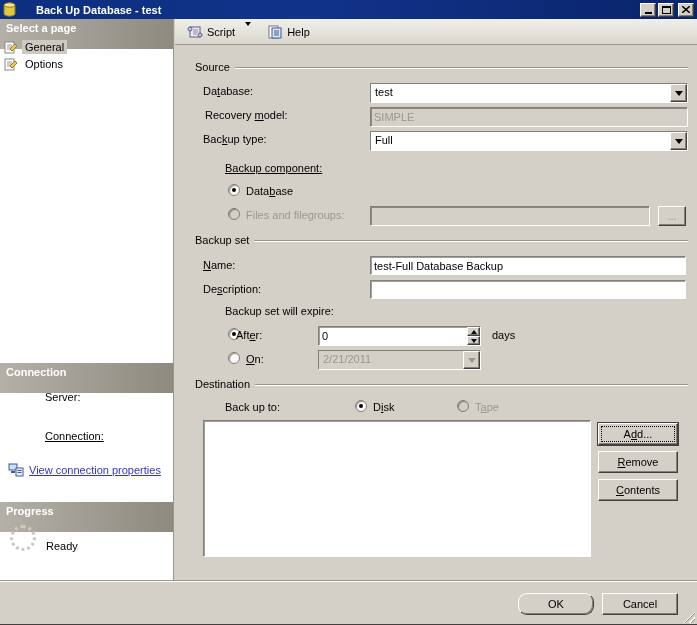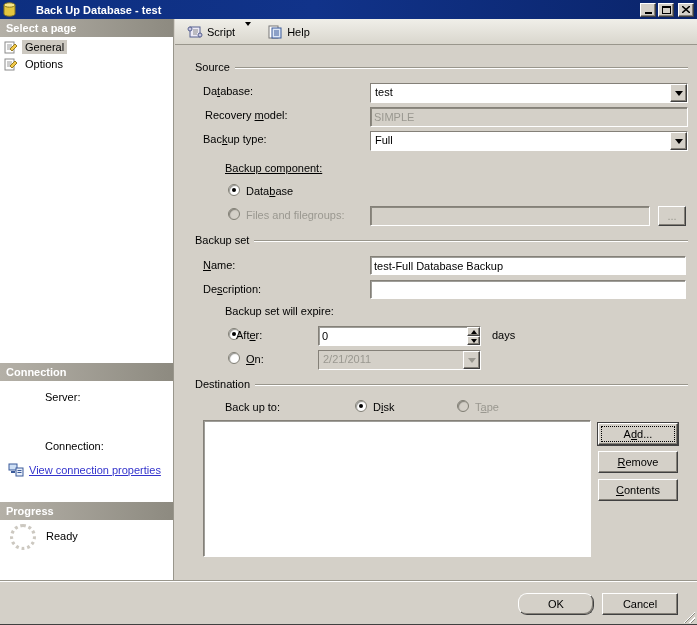--- a/index.html
+++ b/index.html
@@ -26,21 +26,21 @@
   }
   .winbtn.gap { margin-left: 4px; }
   .glyph-min { width: 7px; height: 2px; background: #000; margin-top: 7px; }
   .glyph-max { width: 9px; height: 8px; border: 1px solid #000; border-top: 2px solid #000; }
   
   .sidebar {
     position: absolute; left: 0; top: 19px; width: 174px; height: 561px;
     background: #ffffff; border-right: 1px solid #99968c;
   }
   .side-header {
-    position: absolute; left: 0; width: 173px; height: 18px;
+    position: absolute; left: 0; width: 173px; height: 30px;
     background: linear-gradient(90deg, #b4b0a7 0%, #8d8a80 100%);
     color: #fff; font-weight: bold; padding: 3px 0 0 6px;
   }
   .side-item {
     position: absolute; left: 4px; height: 16px; display: flex;
     align-items: center; gap: 4px; cursor: default; padding-right: 4px;
   }
   .side-item .sel { background: #cdc9c1; padding: 1px 3px; }
   .side-item .nosel { padding: 1px 3px; }
   .side-label { position: absolute; left: 10px; margin-left: 37px; }
@@ -176,37 +176,37 @@
         <line x1="3" y1="5" x2="8" y2="5" stroke="#9a9a9a"></line>
           <line x1="3" y1="7" x2="8" y2="7" stroke="#9a9a9a"></line>
           <line x1="3" y1="9" x2="8" y2="9" stroke="#9a9a9a"></line>
         <path d="M6 9 l5 -5 l2 2 l-5 5 z" fill="#f2c94c" stroke="#9a7d1e"></path>
       </svg>
       <span class="nosel">Options</span>
     </div>
 
     <div class="side-header" style="top:344px;">Connection</div>
     <div class="side-label" style="top:372px; left:8px; position:absolute;">Server:</div>
-    <div class="side-label" style="top:421px; left:8px; position:absolute;">Connection:</div>
+    <div class="side-label" style="top:411px; left:8px; position:absolute;text-decoration:underline;">Connection:</div>
 
     <div class="link-row" style="top:443px;">
       <svg width="16" height="15" viewBox="0 0 16 15">
         <rect x="1" y="2" width="8" height="6" fill="#cfe0f5" stroke="#3a5a9a"></rect>
         <rect x="3" y="9" width="4" height="2" fill="#3a5a9a"></rect>
         <rect x="8" y="6" width="7" height="8" fill="#e8eef8" stroke="#3a5a9a"></rect>
         <line x1="9.5" y1="8.5" x2="13.5" y2="8.5" stroke="#3a5a9a"></line>
         <line x1="9.5" y1="10.5" x2="13.5" y2="10.5" stroke="#3a5a9a"></line>
       </svg>
       <span class="link">View connection properties</span>
     </div>
 
     <div class="side-header" style="top:483px;">Progress</div>
     <div class="ready-row" style="top:505px;">
       <span class="spin-circle"></span>
-      <span style="align-self:flex-start; margin-top:6px;text-align:right;">Ready</span>
+      <span style="align-self:flex-start; margin-top:16px;text-align:right;">Ready</span>
     </div>
   </div>
 
   <div class="toolbar">
     <div class="tool-item">
       <svg width="16" height="14" viewBox="0 0 16 14">
         <rect x="3" y="2" width="10" height="10" fill="#eceaf6" stroke="#56618f"></rect>
         <circle cx="3" cy="4" r="2" fill="#c9c6e0" stroke="#56618f"></circle>
         <circle cx="13" cy="10" r="2" fill="#c9c6e0" stroke="#56618f"></circle>
         <line x1="6" y1="5" x2="11" y2="5" stroke="#8b8b8b"></line>

